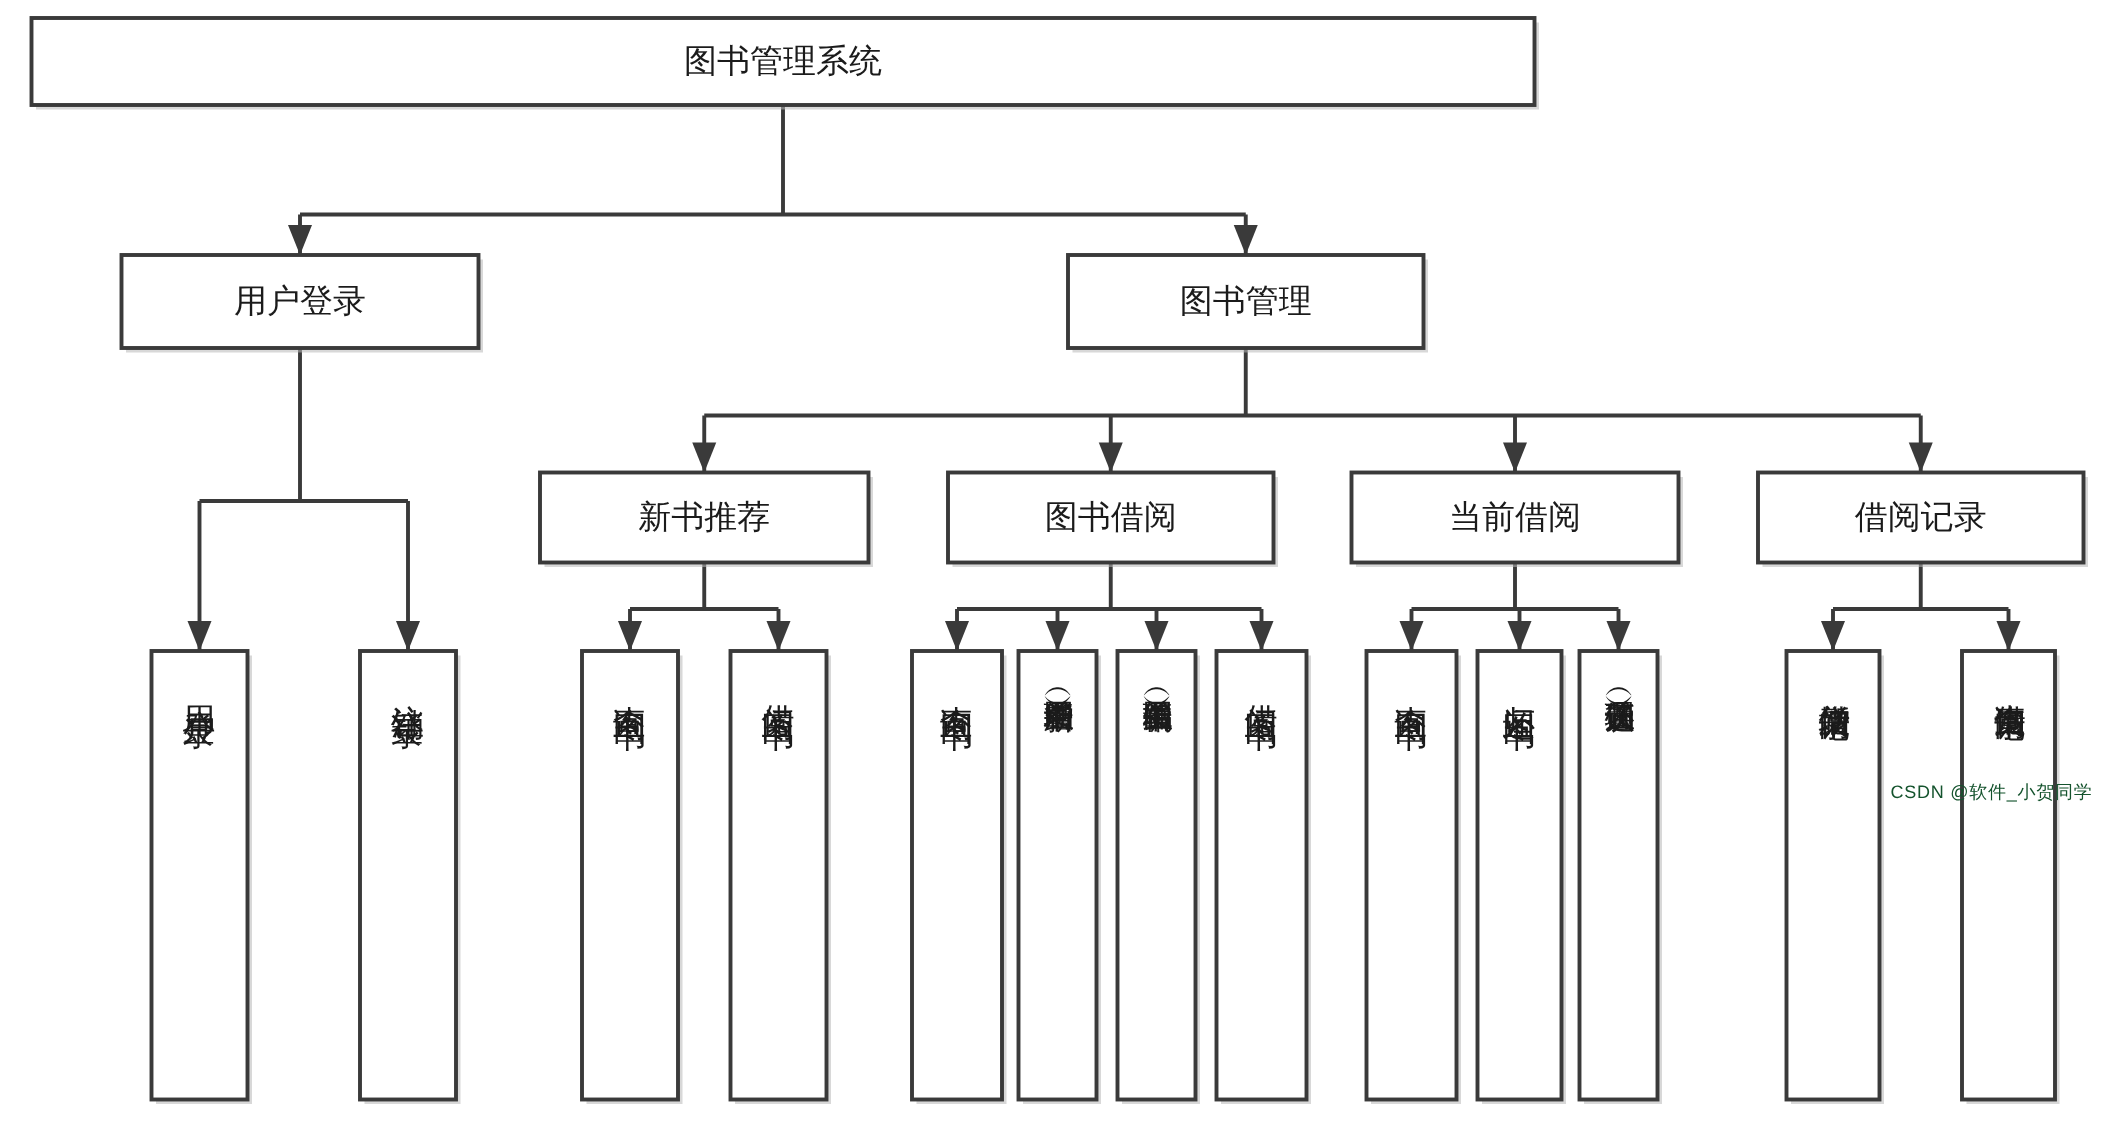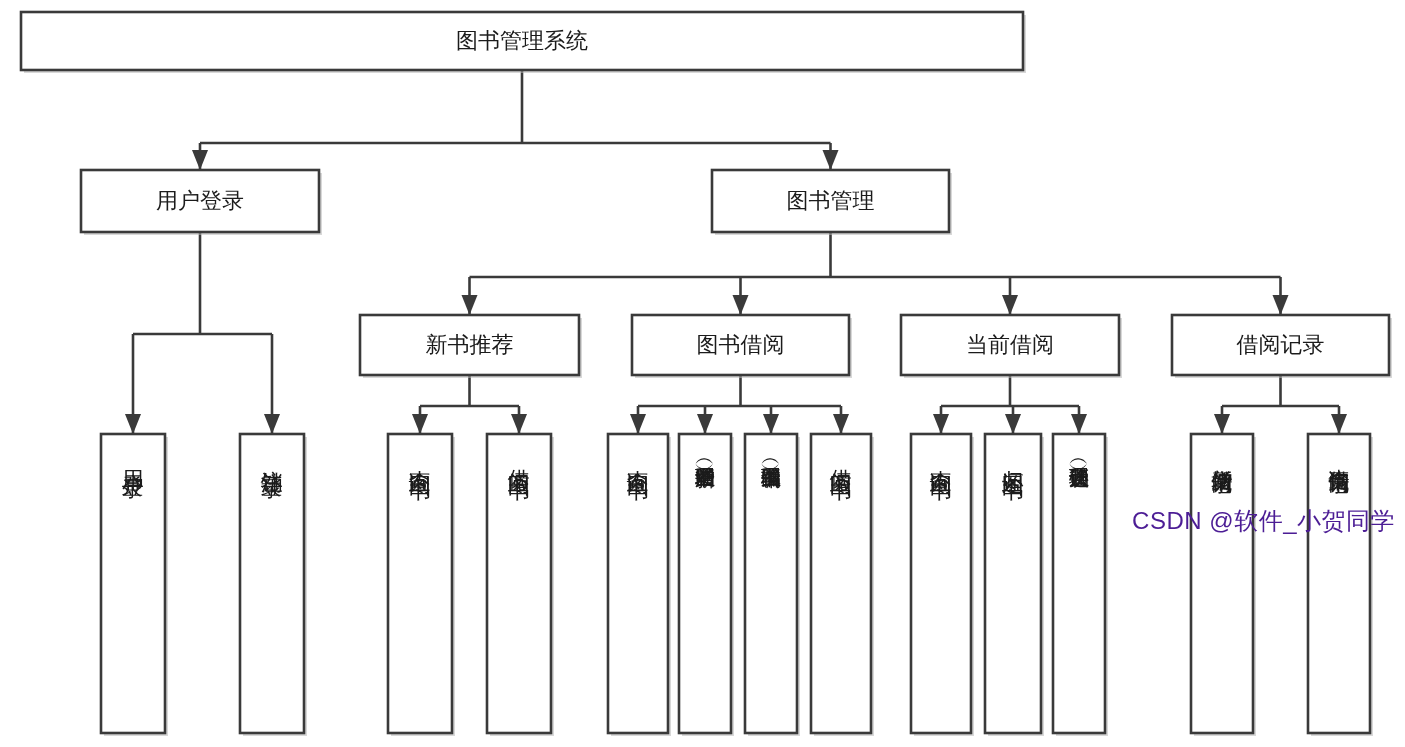--- a/index.html
+++ b/index.html
@@ -70,22 +70,22 @@
     line-height: 1.24;
     color: #1b1b1b;
     letter-spacing: 3px;
     white-space: nowrap;
   }
   #watermark {
     position: absolute;
     right: 10px;
     bottom: 6px;
     font-family: "Liberation Sans", "DejaVu Sans", sans-serif;
-    font-size: 24px;
-    color: #4c1d95;
+    font-size: 12px;
+    color: #14532d;
     letter-spacing: 0.5px;
     white-space: nowrap;
     user-select: none;
   }
 </style>
 </head>
 <body>
 
 <div id="diagram-root">
 

